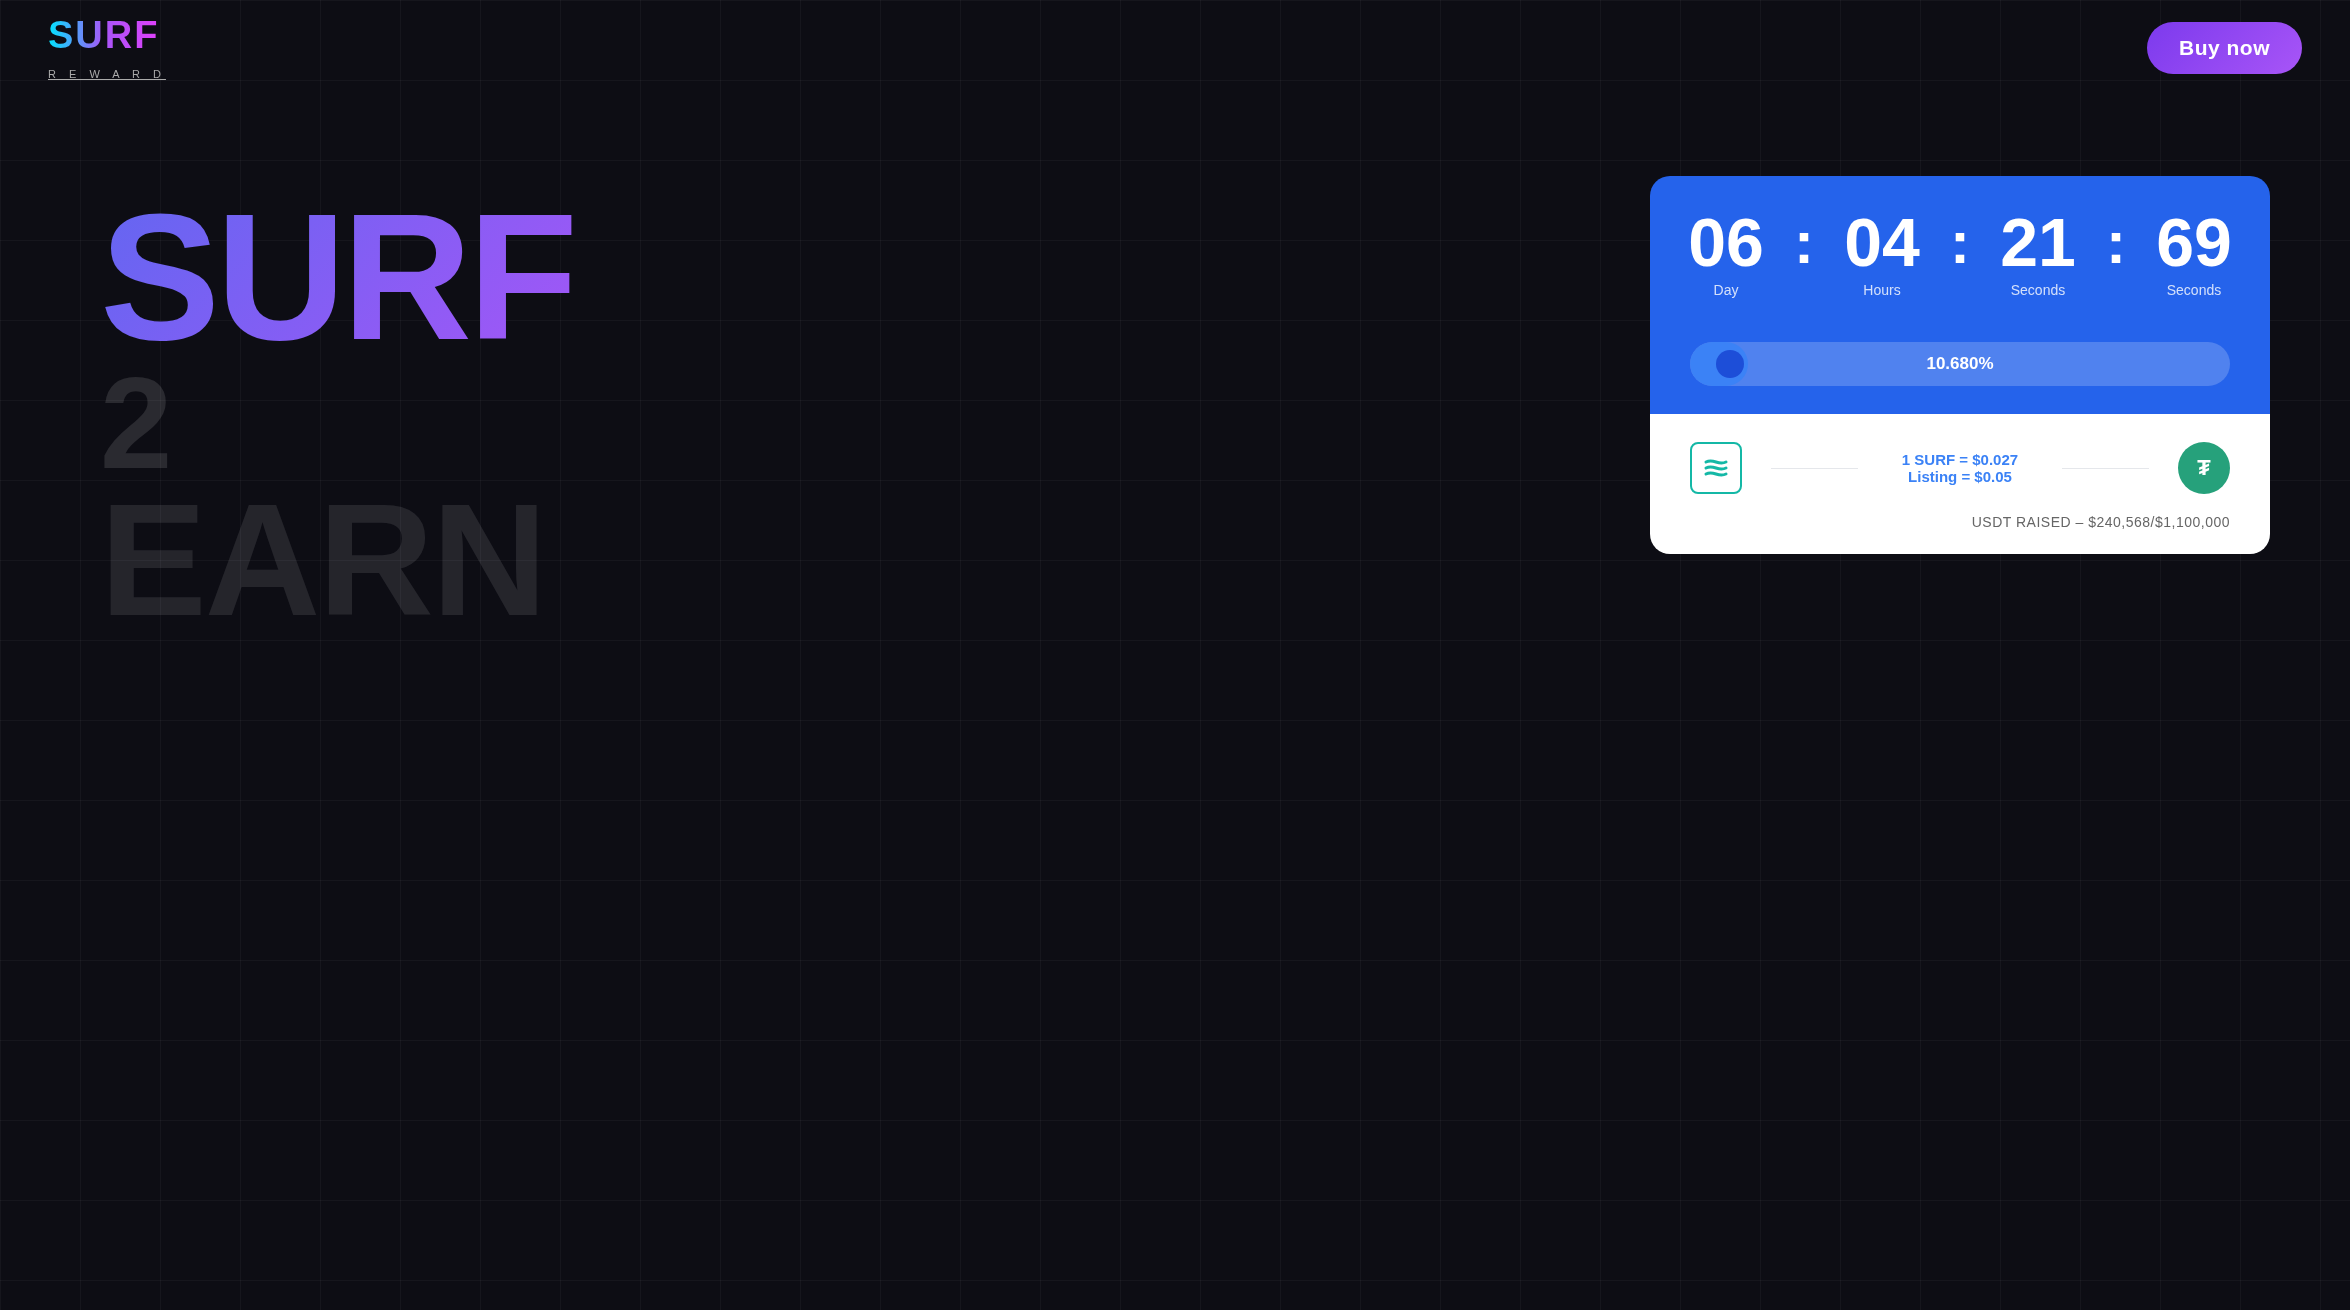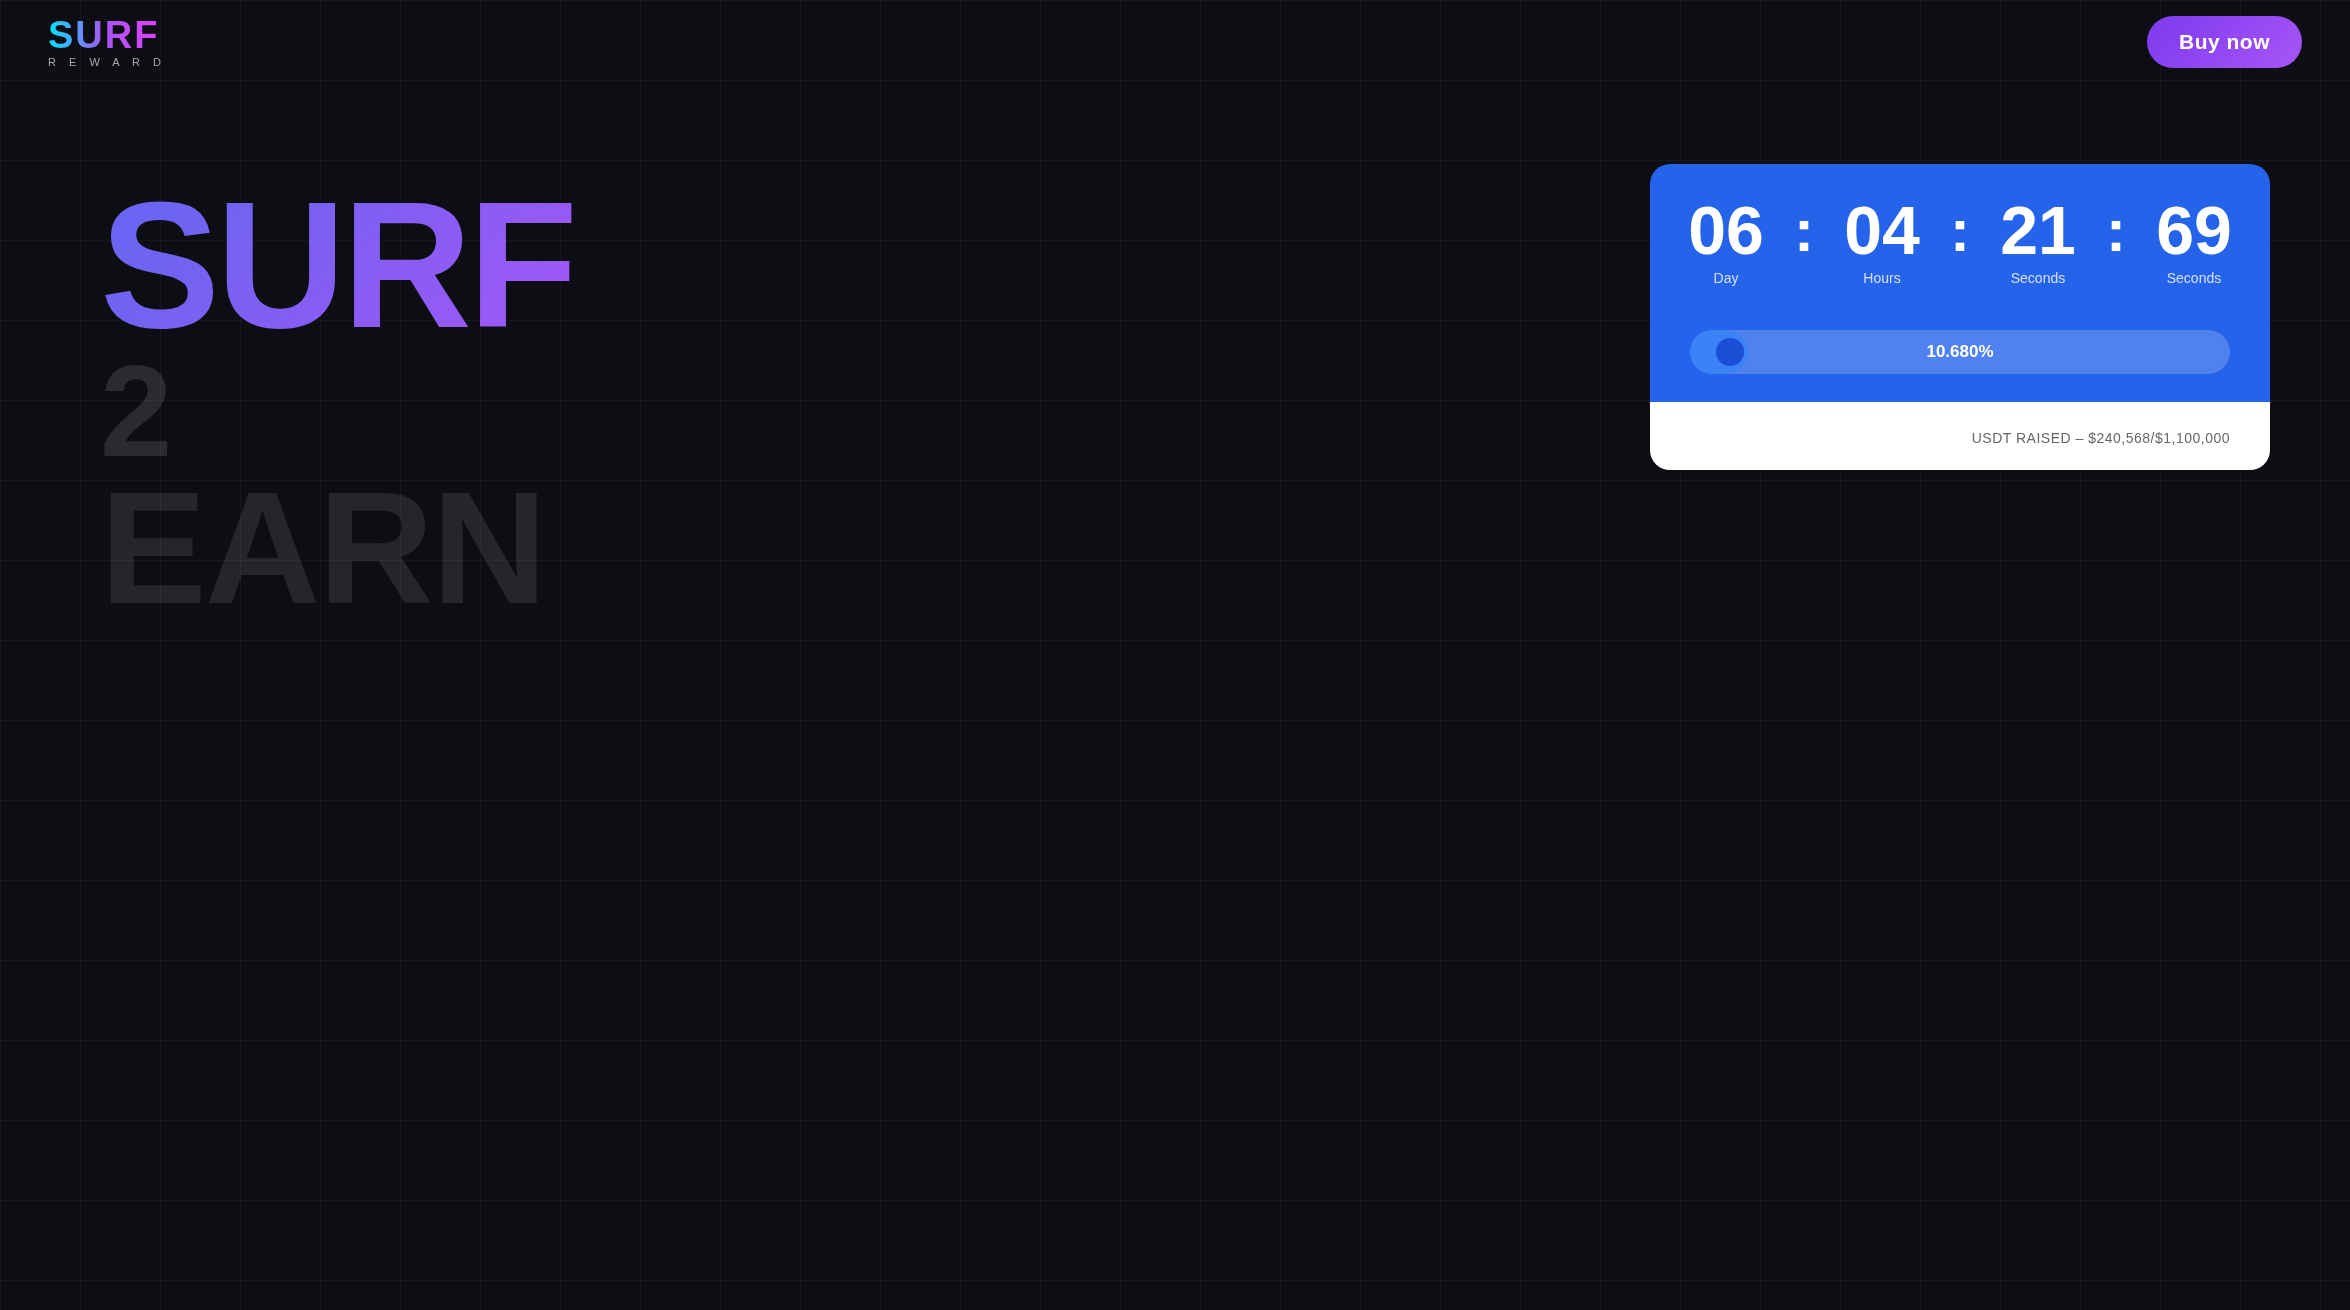--- a/index.html
+++ b/index.html
@@ -50,21 +50,22 @@
       -webkit-background-clip: text;
       -webkit-text-fill-color: transparent;
       background-clip: text;
       line-height: 1;
     }
 
     .logo-reward {
       font-size: 11px;
       letter-spacing: 5px;
       color: #aaaaaa;
-      margin-top: 2px;
+      margin-top: 14px;
+      text-decoration: underline;
     }
 
     .nav-links {
       display: flex;
       align-items: center;
       gap: 36px;
       list-style: none;
     }
 
     .nav-links li a {
@@ -333,17 +334,43 @@
     <div class="progress-container">
       <div class="progress-bar-outer">
         <div class="progress-bar-inner">
           <div class="progress-knob"></div>
         </div>
         <span class="progress-text">10.680%</span>
       </div>
     </div>
 
     <div class="info-card">
+      <div class="info-top">
+        <div class="surf-logo-icon">
+          <svg width="32" height="32" viewBox="0 0 32 32" fill="none" xmlns="http://www.w3.org/2000/svg">
+            <path d="M6 10C6 10 10 8 16 10C22 12 26 10 26 10" stroke="#14b8a6" stroke-width="3" stroke-linecap="round"></path>
+            <path d="M6 16C6 16 10 14 16 16C22 18 26 16 26 16" stroke="#14b8a6" stroke-width="3" stroke-linecap="round"></path>
+            <path d="M6 22C6 22 10 20 16 22C22 24 26 22 26 22" stroke="#14b8a6" stroke-width="3" stroke-linecap="round"></path>
+          </svg>
+        </div>
+
+        <div style="flex:1; display:flex; flex-direction:column; align-items:center; gap:4px;">
+          <div style="width:60%; height:1px; background:#e5e7eb;"></div>
+        </div>
+
+        <div style="flex:1; text-align:center;">
+          <div class="price-line">1 SURF = $0.027</div>
+          <div class="price-line">Listing = $0.05</div>
+        </div>
+
+        <div style="flex:1; display:flex; flex-direction:column; align-items:center; gap:4px;">
+          <div style="width:60%; height:1px; background:#e5e7eb;"></div>
+        </div>
+
+        <div class="tether-icon">
+          <span>₮</span>
+        </div>
+      </div>
 
       <div class="usdt-raised">USDT RAISED – $240,568/$1,100,000</div>
     </div>
   </div>
 </section>
 
 </body></html>

